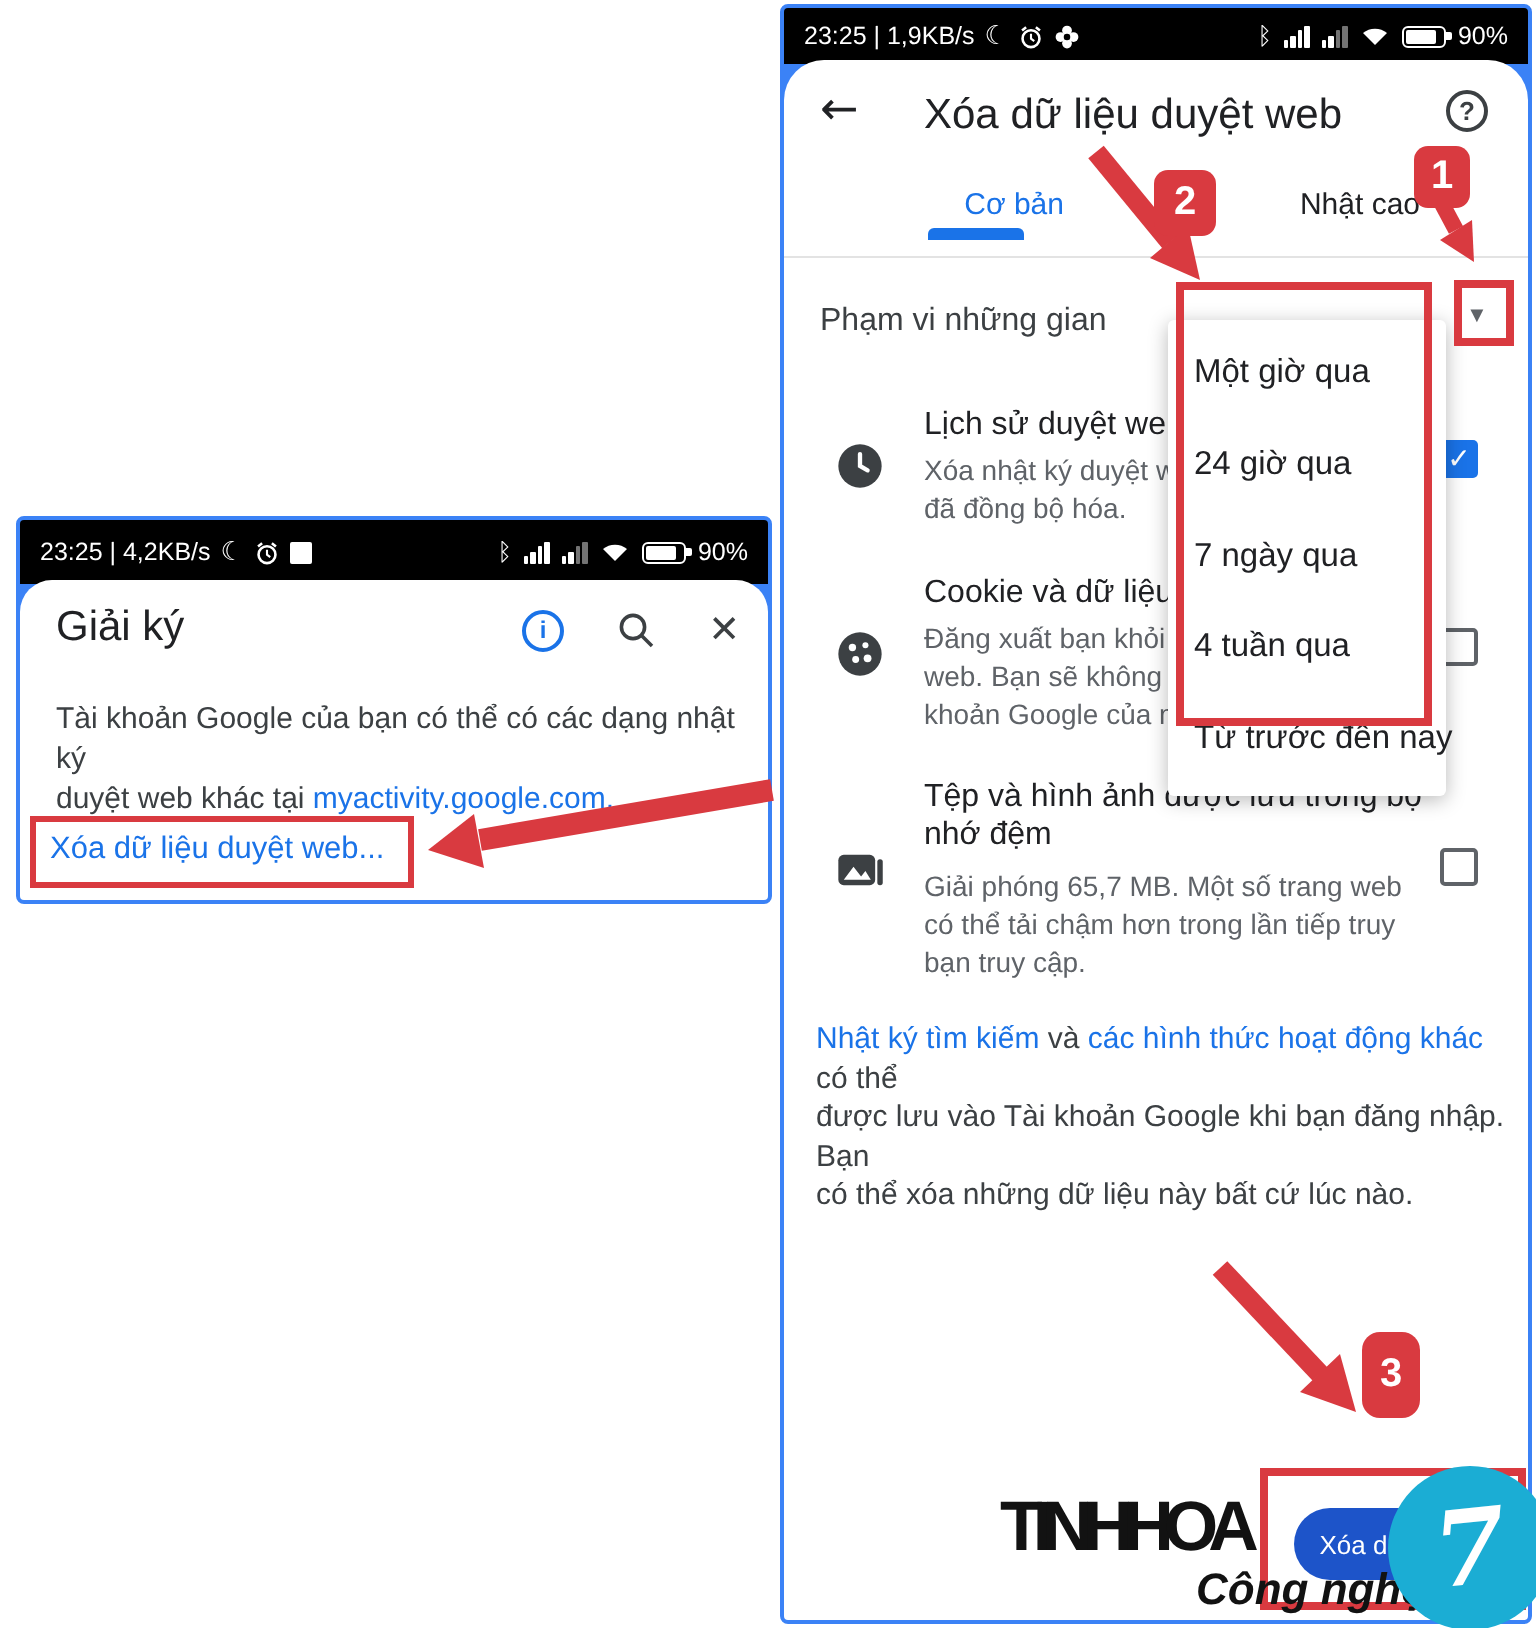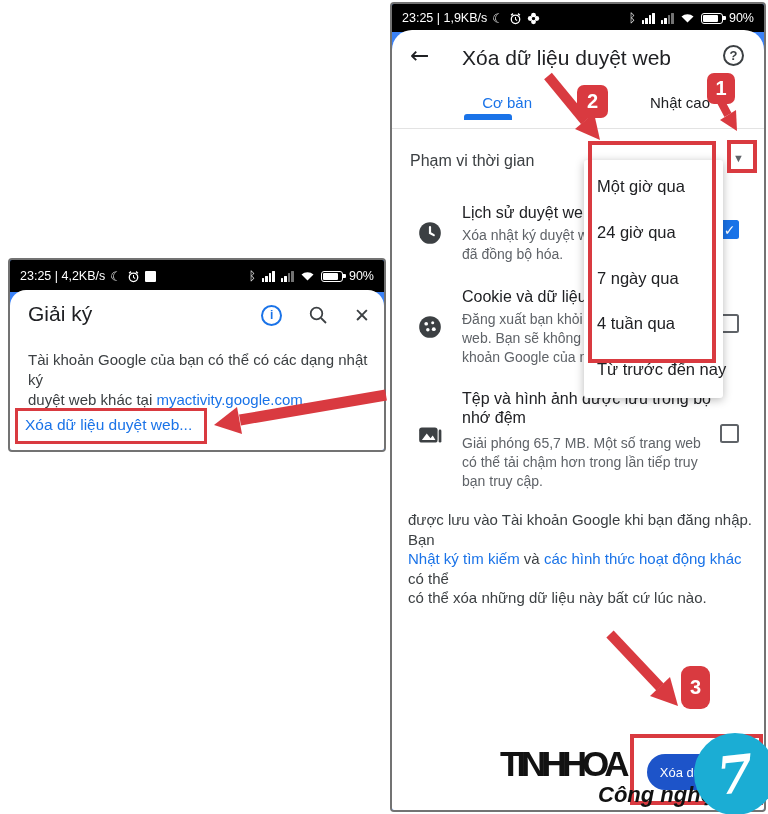--- a/index.html
+++ b/index.html
@@ -1,21 +1,21 @@
 <!DOCTYPE html>
 <html><head>
 <meta charset="utf-8">
 <style>
   html,body{margin:0;padding:0;background:#fff;}
   *{box-sizing:border-box;}
   body{font-family:"Liberation Sans","DejaVu Sans",sans-serif;}
   #stage{position:relative;width:768px;height:814px;background:#fff;overflow:hidden;}
 
   
-  .phone{position:absolute;background:#3b82f6;border:2px solid #737373;border-radius:4px;overflow:hidden;}
+  .phone{position:absolute;background:#3b82f6;border:2px solid #3b82f6;border-radius:4px;overflow:hidden;}
   #left-phone{left:8px;top:258px;width:378px;height:194px;}
   #right-phone{left:390px;top:2px;width:376px;height:810px;}
 
   .statusbar{position:absolute;left:0;top:0;right:0;background:#000;color:#fff;
     display:flex;align-items:center;padding:0 10px;font-size:12.5px;}
   #left-phone .statusbar{height:32px;}
   #right-phone .statusbar{height:28px;}
   .sb-left{display:flex;align-items:center;gap:5px;}
   .sb-right{margin-left:auto;display:flex;align-items:center;gap:6px;}
   .glyph-moon{font-family:"DejaVu Sans",sans-serif;font-size:13px;line-height:1;}
@@ -203,21 +203,21 @@
     <div class="card">
       <span class="rp-back">←</span>
       <div class="rp-title">Xóa dữ liệu duyệt web</div>
       <span class="rp-help">?</span>
 
       <div class="tab tab-basic">Cơ bản</div>
       <div class="tab tab-adv">Nhật cao</div>
       <div class="tab-underline"></div>
       <div class="rp-divider"></div>
 
-      <div class="tr-label">Phạm vi thời gian</div>
+      <div class="tr-label">Phạm vi những gian</div>
       <span class="spinner-arrow">▼</span>
 
       <svg class="row-icon" style="top:190px" width="26" height="26" viewBox="0 0 24 24">
         <circle cx="12" cy="12" r="10" fill="#3c4043"></circle>
         <path d="M12 6.5 V12 L15.5 14" fill="none" stroke="#fff" stroke-width="2" stroke-linecap="round"></path>
       </svg>
       <div class="row-title" style="top:174px">Lịch sử duyệt web</div>
       <div class="row-desc" style="top:196px">Xóa nhật ký duyệt we</div>
       <div class="row-desc" style="top:215px">đã đồng bộ hóa.</div>
       <div class="checkbox checked" style="top:190px">
@@ -243,24 +243,24 @@
         <rect x="20" y="7" width="2.5" height="12" rx="1.2" fill="#3c4043"></rect>
       </svg>
       <div class="row-title" style="top:360px">Tệp và hình ảnh được lưu trong bộ</div>
       <div class="row-title" style="top:379px">nhớ đệm</div>
       <div class="row-desc" style="top:404px">Giải phóng 65,7 MB. Một số trang web</div>
       <div class="row-desc" style="top:423px">có thể tải chậm hơn trong lần tiếp truy</div>
       <div class="row-desc" style="top:442px">bạn truy cập.</div>
       <div class="checkbox empty" style="top:394px"></div>
 
       <div class="rp-footer">
-        <div>được lưu vào Tài khoản Google khi bạn đăng nhập. Bạn</div>
         <div>
           <a class="blue-link">Nhật ký tìm kiếm</a><span> và </span><a class="blue-link">các hình thức hoạt động khác</a><span> có thể</span>
         </div>
+        <div>được lưu vào Tài khoản Google khi bạn đăng nhập. Bạn</div>
         <div>có thể xóa những dữ liệu này bất cứ lúc nào.</div>
       </div>
 
       <div class="clear-btn">Xóa dữ liệu</div>
 
       <div class="dropdown-panel">
         <div class="dd-opt">Một giờ qua</div>
         <div class="dd-opt">24 giờ qua</div>
         <div class="dd-opt">7 ngày qua</div>
         <div class="dd-opt">4 tuần qua</div>

